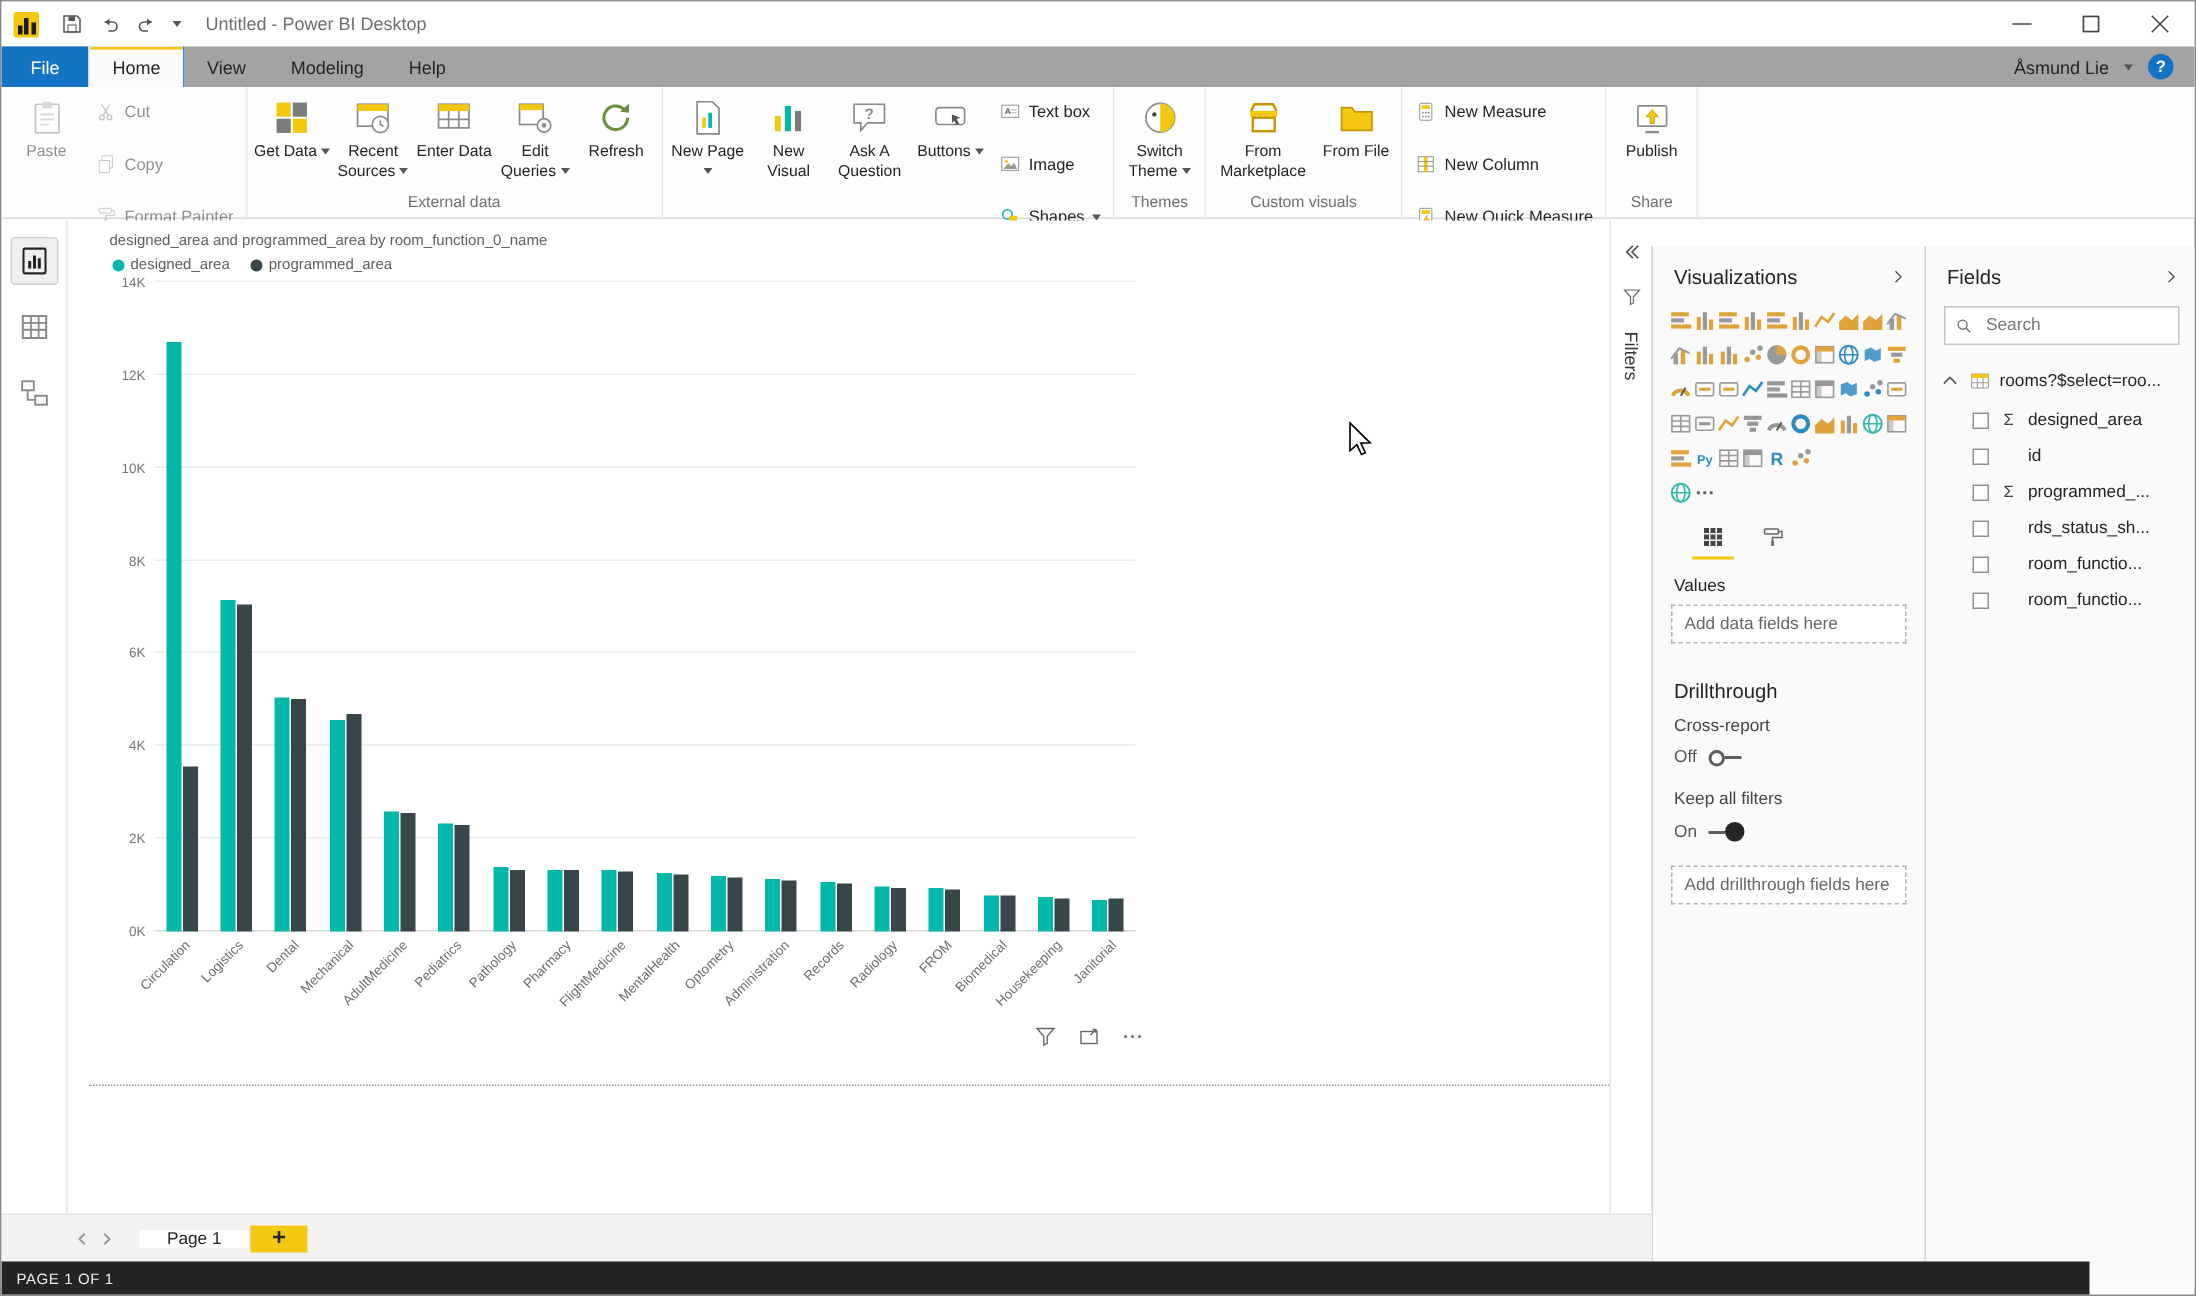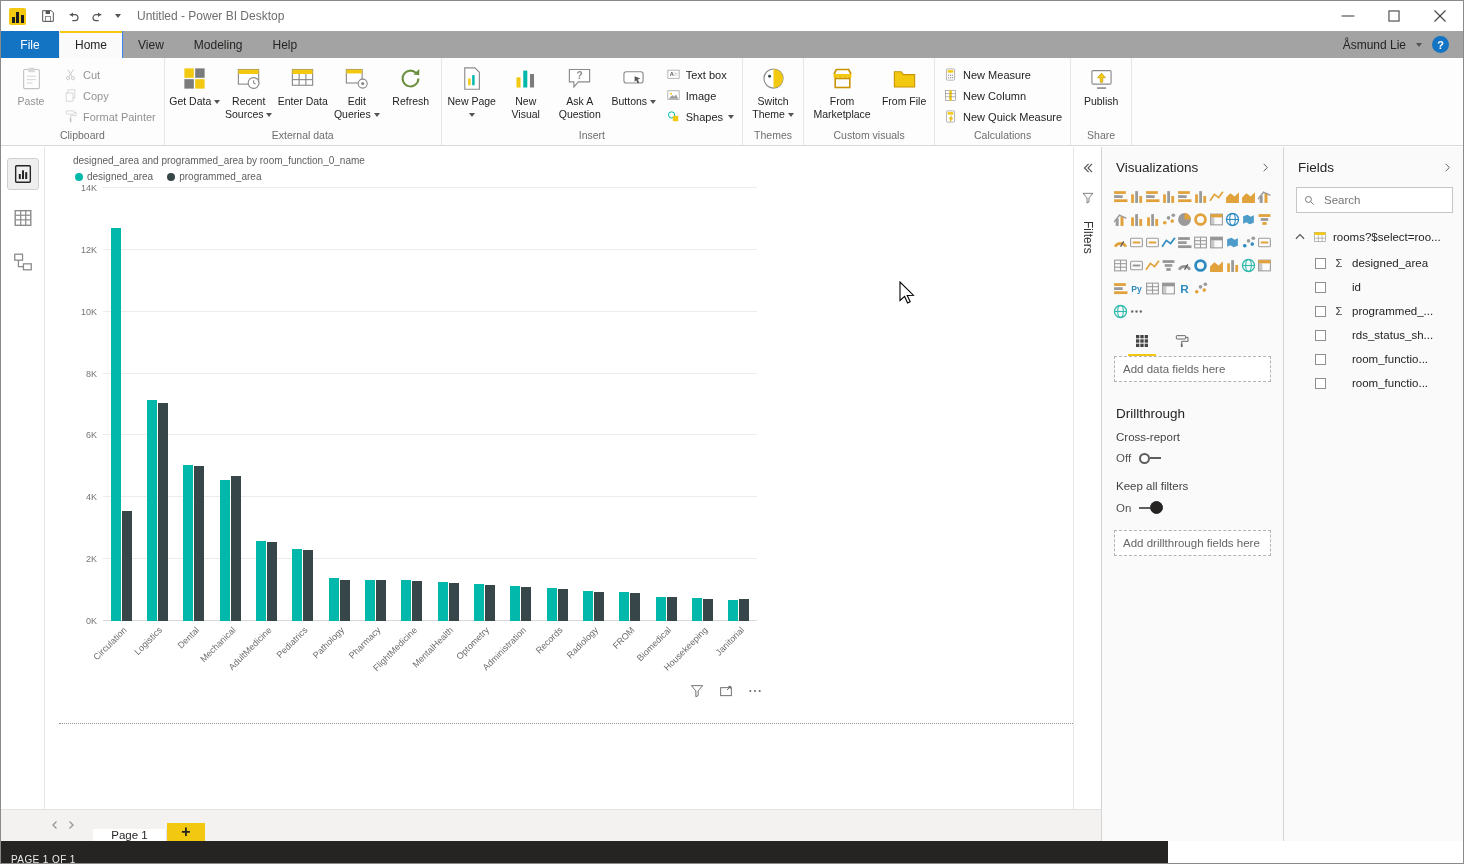--- a/index.html
+++ b/index.html
@@ -30,21 +30,21 @@
 
   
   .ribbon{height:88px;background:#fdfdfd;border-bottom:1px solid #d9d9d9;display:flex;}
   .rgroup{display:flex;flex-direction:column;border-right:1px solid #e6e6e6;}
   .ritems{flex:1;display:flex;align-items:flex-start;padding:0 3px;}
   .rglabel{font-size:10.5px;color:#6e6e6e;text-align:center;padding:2px 8px 4px;white-space:nowrap;}
   .rbtn{cursor:default;}
   .rbtn.lg{width:54px;display:flex;flex-direction:column;align-items:center;gap:3px;padding:7px 1px 1px;font-size:10.5px;color:#252423;text-align:center;line-height:1.2;}
   .rbtn.lg.w70{width:70px;} .rbtn.lg.w78{width:78px;}
   .rbtn.lg .ric svg{width:27px;height:27px;}
-  .rcol{display:flex;flex-direction:column;gap:6px;padding:9px 5px 0;}
+  .rcol{display:flex;flex-direction:column;gap:20px;padding:9px 5px 0;}
   .rbtn.sm{display:flex;align-items:center;gap:5px;font-size:11px;color:#252423;white-space:nowrap;}
   .rbtn.sm .ric svg{width:15px;height:15px;}
   .disabled{opacity:.5;}
 
   
   .rail{position:absolute;left:0;top:146px;width:44px;height:662px;background:#fff;border-right:1px solid #e6e6e6;display:flex;flex-direction:column;align-items:center;padding-top:12px;gap:14px;}
   .railbtn{width:30px;height:30px;display:flex;align-items:center;justify-content:center;color:#8a8a8a;border-radius:2px;}
   .railbtn svg{width:22px;height:22px;}
   .railbtn.active{color:#252423;background:#efefef;outline:1px solid #d0d0d0;}
 
@@ -68,21 +68,21 @@
   .vfooter{position:absolute;left:630px;top:536px;display:flex;gap:13px;align-items:center;color:#666;}
   .vfooter .ric svg{width:16px;height:16px;}
   .page-edge{position:absolute;left:0;right:6px;top:576px;border-top:1px dotted #8f8f8f;}
 
   
   .fstrip{position:absolute;left:1072px;top:146px;width:28px;height:662px;background:#fff;border-left:1px solid #e6e6e6;display:flex;flex-direction:column;align-items:center;padding-top:14px;gap:16px;}
   .fstrip .ric svg{width:14px;height:14px;}
   .vtext{writing-mode:vertical-rl;font-size:12px;color:#333;}
 
   
-  .panel{position:absolute;top:146px;width:182px;height:694px;background:#fafafa;border-left:1px solid #d4d4d4;}
+  .panel{position:absolute;top:163px;width:182px;height:694px;background:#fafafa;border-left:1px solid #d4d4d4;}
   .vispanel{left:1100px;} .fieldspanel{left:1282px;}
   .phead{display:flex;align-items:center;justify-content:space-between;padding:13px 12px 8px 14px;font-size:13.5px;color:#252423;}
   .phead .ric svg{width:11px;height:11px;}
   .vgrid{display:grid;grid-template-columns:repeat(10,1fr);row-gap:8px;padding:6px 10px 0;justify-items:center;}
   .vcell{width:15px;height:15px;display:flex;align-items:center;justify-content:center;text-align:right;}
   .vcell svg{width:15px;height:15px;}
   .vtabs{display:flex;gap:12px;padding:14px 0 0 26px;}
   .vtab{width:28px;display:flex;justify-content:center;padding-bottom:5px;border-bottom:2px solid transparent;color:#444;}
   .vtab svg{width:16px;height:16px;}
   .vtab.active{border-bottom-color:#F2C811;}
@@ -101,27 +101,27 @@
   .searchbox input{border:0;outline:0;flex:1;font-size:11.5px;background:transparent;color:#333;font-family:inherit;}
   .tbltop{display:flex;align-items:center;gap:6px;padding:7px 8px 7px 9px;}
   .tbltop .ric svg{width:14px;height:14px;}
   .tbltop .lbl{font-size:11.5px;color:#252423;}
   .frow{display:flex;align-items:center;gap:6px;height:24px;padding-left:31px;}
   .fchk{width:11px;height:11px;border:1px solid #8f8f8f;background:#fff;flex:0 0 auto;}
   .fsig{width:14px;font-size:11px;color:#3b3b3b;text-align:center;}
   .flbl{font-size:11.5px;color:#252423;white-space:nowrap;}
 
   
-  .pagebar{position:absolute;left:0;top:808px;width:1100px;height:32px;background:#f3f2f1;border-top:1px solid #e2e2e2;display:flex;align-items:flex-end;}
+  .pagebar{position:absolute;left:0;top:808px;width:1100px;height:32px;background:#f3f2f1;border-top:1px solid #e2e2e2;display:flex;align-items:center;}
   .pb-chевs{display:flex;align-items:center;}
   .pbchev{width:16px;height:32px;display:flex;align-items:center;justify-content:center;color:#9a9a9a;}
   .pbchev svg{width:10px;height:10px;}
   .pbtab{width:74px;background:#fff;display:flex;align-items:center;justify-content:center;font-size:11.5px;color:#252423;border-right:1px solid #e2e2e2;margin-left:14px;}
   .pbadd{width:38px;background:#F2C811;display:flex;align-items:center;justify-content:center;font-size:16px;color:#252423;font-weight:bold;}
-  .statusbar{position:absolute;left:0;top:840px;width:1167px;height:24px;background:#252423;color:#ececec;font-size:10px;letter-spacing:.4px;display:flex;align-items:flex-end;padding-left:10px;}
+  .statusbar{position:absolute;left:0;top:840px;width:1392px;height:24px;background:#252423;color:#ececec;font-size:10px;letter-spacing:.4px;display:flex;align-items:center;padding-left:10px;}
 
   .cursor{position:absolute;left:898px;top:280px;z-index:50;pointer-events:none;}
 </style>
 </head>
 <body>
 
 <div class="window">
 
   <div class="titlebar">
     <div class="appicon">
@@ -1023,20 +1023,21 @@
       <div class="vtab">
           <span class="ric">
             <svg viewBox="0 0 24 24">
               <rect x="3.5" y="4" width="14" height="5" rx="1" fill="none" stroke="#666" stroke-width="1.5"></rect>
               <path d="M17.5,6.5 h3.5 v6 h-9.5 v3" fill="none" stroke="#666" stroke-width="1.5"></path>
               <rect x="10.3" y="15.5" width="2.6" height="5.5" fill="#666"></rect>
             </svg>
           </span>
         </div>
     </div>
+    <div class="plabel">Values</div>
     <div class="addbox">Add data fields here</div>
     <div class="dtitle">Drillthrough</div>
     <div class="dsub">Cross-report</div>
     <div class="trow">
       <span>Off</span>
       <span class="tgl">
           <i class="knob"></i>
           <i class="trk"></i>
         </span>
     </div>

